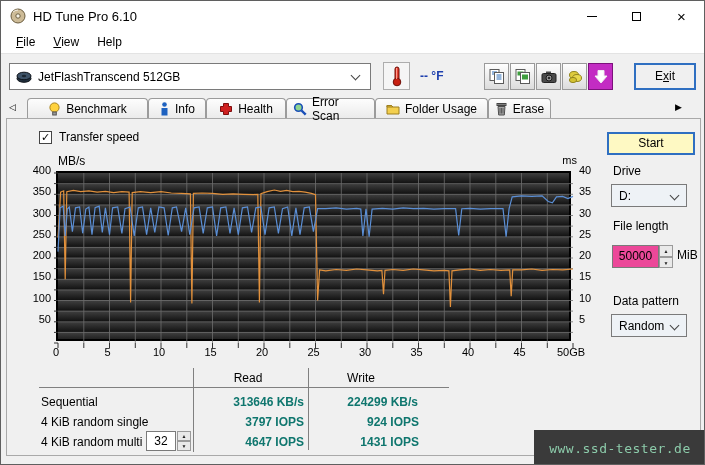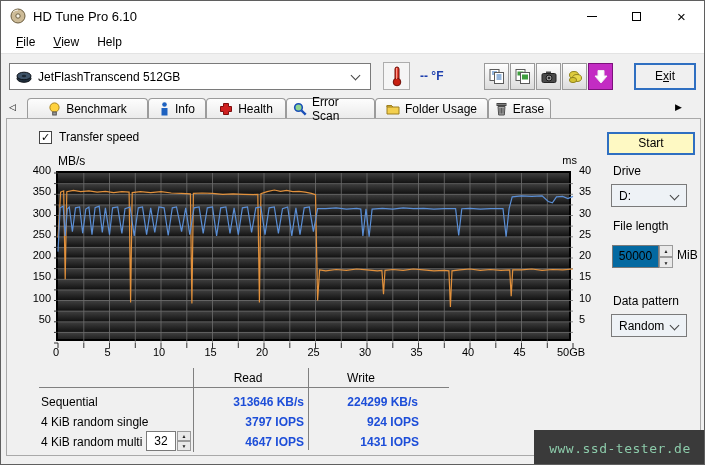--- a/index.html
+++ b/index.html
@@ -50,31 +50,31 @@
   .plot-wrap { position:absolute; left:55px; top:22px; width:515px; height:170px; border:2px solid #000;
     background:repeating-linear-gradient(to bottom, #3f3f3f 0px, #101010 10.625px); }
   .plot-wrap svg { position:absolute; left:-4px; top:0; overflow:visible; }
   .ytick, .xtick { position:absolute; font-size:11px; }
   .ytick.left { width:32px; text-align:right; }
   .xtick { width:50px; text-align:center; }
   
   .res-vline { position:absolute; width:1px; background:#808080; z-index:2; }
   .res-hline { position:absolute; height:1px; background:#808080; z-index:2; }
   .res-text { position:absolute; height:18px; line-height:18px; z-index:2; }
-  .res-val { font-weight:bold; color:#1d4ed8; text-align:right; }
+  .res-val { font-weight:bold; color:#0f766e; text-align:right; }
   .res-head { text-align:center; }
   .spin-box { position:absolute; left:145px; top:430px; width:30px; height:20px; background:#fff; border:1px solid #7a7a7a; text-align:center; line-height:18px; z-index:2; }
   .spin-btns { position:absolute; left:176px; top:430px; width:14px; height:20px; z-index:2; }
   .spin-btn { width:14px; height:10px; border:1px solid #9a9a9a; background:#e9e9e9; font-size:5px; line-height:8px; text-align:center; color:#222; }
   
   .rc-label { position:absolute; left:612px; z-index:2; }
   .start-btn { position:absolute; left:606px; top:131px; width:88px; height:23px; background:#fef9c3; border:2px solid #2f6fc1; text-align:center; line-height:19px; z-index:2; }
   .rc-combo { left:610px; width:76px; height:23px; padding-left:7px; z-index:2; }
   .rc-combo .chev { right:8px; top:7px; }
-  .len-box { position:absolute; left:611px; top:244px; width:47px; height:23px; background:#0369a1; border:1px solid #7a7a7a; text-align:center; line-height:21px; z-index:2; }
+  .len-box { position:absolute; left:611px; top:244px; width:47px; height:23px; background:#ec4899; border:1px solid #7a7a7a; text-align:center; line-height:21px; z-index:2; }
   .len-spin { position:absolute; left:658px; top:244px; width:14px; height:23px; z-index:2; }
   .len-spin .spin-btn { height:11.5px; line-height:10px; }
   .len-unit { position:absolute; left:676px; top:247px; z-index:2; }
   
   .watermark { position:absolute; left:533px; top:429px; width:172px; height:36px; background:#3a3a3a; z-index:10;
     display:flex; align-items:center; justify-content:center;
     font-family:"DejaVu Sans Mono", monospace; font-size:13px; color:#8ccbaa; letter-spacing:0.5px; }
   u { text-decoration:underline; }
 </style>
 </head>

